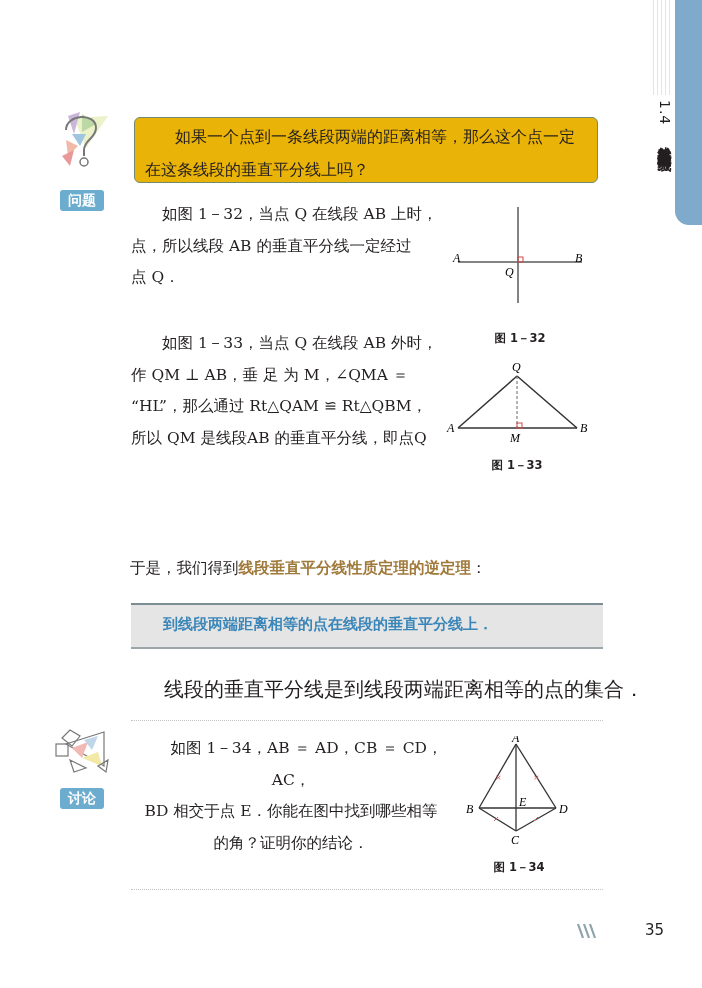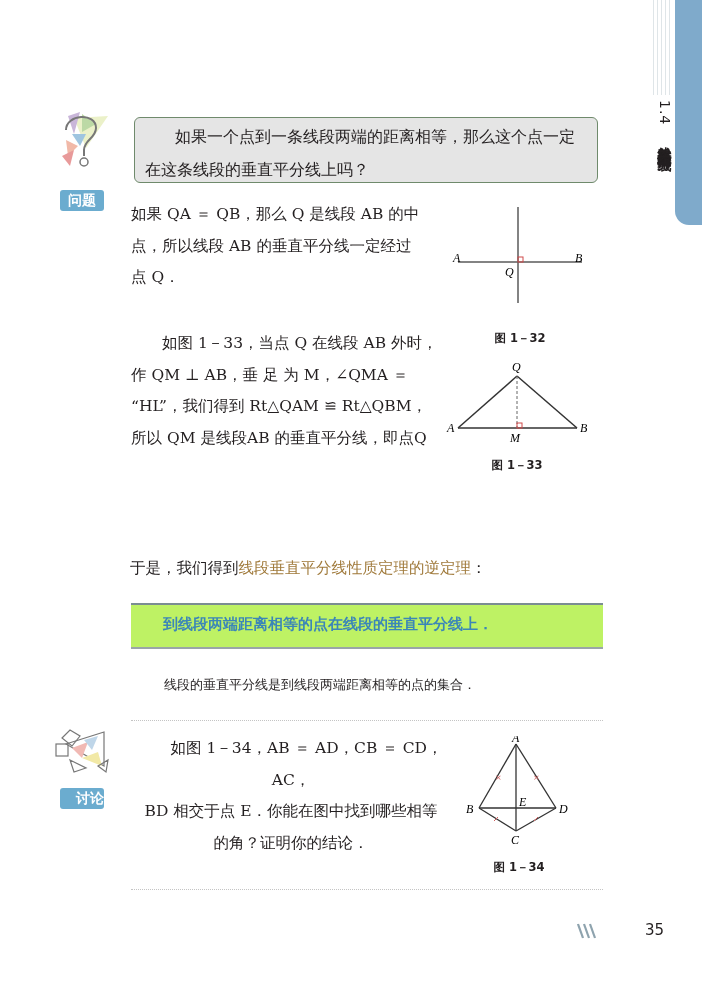--- a/index.html
+++ b/index.html
@@ -16,34 +16,34 @@
   .side-label .num { font-weight:normal; margin-bottom:10px; display:inline-block; }
 
   
   .icon-box { left:52px; width:60px; }
   .icon-art { width:60px; height:62px; }
   .badge { display:block; margin:16px auto; width:44px; height:21px; line-height:21px; border-radius:3px;
     background:#6baccf; color:#fff; text-align:center; font-family:"DejaVu Sans","Liberation Sans",sans-serif;
     font-size:14px; font-weight:bold; }
 
   
-  .qbox { left:134px; top:117px; width:464px; height:66px; background:#e5e5e5; border:1.5px solid #6f8a6c;
+  .qbox { left:134px; top:117px; width:464px; height:66px; background:#eab308; border:1.5px solid #6f8a6c;
     border-radius:6px; font-size:16px; line-height:33px; padding:2px 10px; box-sizing:border-box; }
   .qbox .l1 { text-indent:30px; }
 
   .para { font-size:15.5px; line-height:31.5px; }
   .para p { margin:0; }
   .ind { text-indent:31px; }
 
   .fig-cap { font-family:"DejaVu Sans","Liberation Sans",sans-serif; font-size:11.5px; font-weight:bold; text-align:center; }
 
   .theorem-line { left:130px; top:558px; font-size:15.5px; }
-  .theorem-line .hl { color:#a07a3b; font-family:"DejaVu Sans","Liberation Sans",sans-serif; font-weight:normal; }
+  .theorem-line .hl { color:#a07a3b; font-family:"DejaVu Sans","Liberation Sans",sans-serif; font-weight:bold; }
 
-  .tbox { left:131px; top:603px; width:472px; height:42px; background:#bef264;
+  .tbox { left:131px; top:603px; width:472px; height:42px; background:#e5e5e5;
     border-top:2px solid #7b8d92; border-bottom:2px solid #9aa6a8; }
   .tbox span { position:absolute; left:32px; top:10px; color:#3b86b8;
     font-family:"DejaVu Sans","Liberation Sans",sans-serif; font-weight:bold; font-size:15px; }
 
   .dotted { height:0; border-top:1.5px dotted #c4c4c4; }
   .page-num { left:577px; top:921px; font-family:"DejaVu Sans","Liberation Sans",sans-serif; font-size:15px;margin-left:43px; }
   .page-deco { left:577px; top:923px; }
 </style>
 </head>
 <body>
@@ -67,41 +67,41 @@
   </svg>
   <span class="badge">问题</span>
 </div>
 
 <div class="abs qbox">
   <div class="l1">如果一个点到一条线段两端的距离相等，那么这个点一定</div>
   <div>在这条线段的垂直平分线上吗？</div>
 </div>
 
 <div class="abs para" style="left:131px; top:199px; width:320px;">
-  <p>如果 QA ＝ QB，那么 Q 是线段 AB 的中</p>
+  <p class="ind">如图 1－32，当点 Q 在线段 AB 上时，</p>
   <p>点，所以线段 AB 的垂直平分线一定经过</p>
   <p>点 Q．</p>
 </div>
 
 <div class="abs" style="left:450px; top:203px; width:150px; height:125px;">
   <svg width="150" height="105" viewBox="0 0 150 105">
     <line x1="8" y1="59" x2="132" y2="59" stroke="#5a5a5a" stroke-width="1.5"></line>
     <line x1="68" y1="4" x2="68" y2="100" stroke="#5a5a5a" stroke-width="1.5"></line>
     <rect x="68" y="54" width="5" height="5" fill="none" stroke="#d04a4a" stroke-width="1"></rect>
     <text x="3" y="59" font-size="12" font-style="italic" font-family="Liberation Serif, serif">A</text>
     <text x="125" y="59" font-size="12" font-style="italic" font-family="Liberation Serif, serif">B</text>
     <text x="55" y="73" font-size="12" font-style="italic" font-family="Liberation Serif, serif">Q</text>
   </svg>
   <div class="fig-cap" style="margin-top:19px; margin-left:-10px;">图 1－32</div>
 </div>
 
 <div class="abs para" style="left:131px; top:328px; width:320px;">
   <p class="ind">如图 1－33，当点 Q 在线段 AB 外时，</p>
   <p>作 QM ⊥ AB，垂 足 为 M，∠QMA ＝</p>
-  <p>“HL”，我们得到 Rt△QAM ≌ Rt△QBM，</p>
+  <p>“HL”，那么通过 Rt△QAM ≌ Rt△QBM，</p>
   <p>所以 QM 是线段AB 的垂直平分线，即点Q</p>
 </div>
 
 <div class="abs" style="left:446px; top:358px; width:150px; height:115px;">
   <svg width="150" height="88" viewBox="0 0 150 88">
     <line x1="12" y1="70" x2="131" y2="70" stroke="#333" stroke-width="1.5"></line>
     <line x1="12" y1="70" x2="71" y2="18" stroke="#333" stroke-width="1.5"></line>
     <line x1="131" y1="70" x2="71" y2="18" stroke="#333" stroke-width="1.5"></line>
     <line x1="71" y1="18" x2="71" y2="70" stroke="#666" stroke-width="1" stroke-dasharray="3,2"></line>
     <rect x="71" y="65" width="5" height="5" fill="none" stroke="#d04a4a" stroke-width="1"></rect>
@@ -114,36 +114,36 @@
 </div>
 
 <div class="abs theorem-line">
   <span>于是，我们得到</span><span class="hl">线段垂直平分线性质定理的逆定理</span><span>：</span>
 </div>
 
 <div class="abs tbox">
   <span>到线段两端距离相等的点在线段的垂直平分线上．</span>
 </div>
 
-<div class="abs" style="left:164px; top:676px; font-size:13px;">线段的垂直平分线是到线段两端距离相等的点的集合．</div>
+<div class="abs" style="left:164px; top:676px; font-size:20px;">线段的垂直平分线是到线段两端距离相等的点的集合．</div>
 
 <div class="abs dotted" style="left:131px; top:720px; width:472px;"></div>
 
 <div class="abs icon-box" style="top:726px;">
   <svg class="icon-art" viewBox="0 0 60 52" style="height:52px;">
     <polygon points="18,4 28,10 20,20 10,12" fill="none" stroke="#777" stroke-width="1.2"></polygon>
     <rect x="4" y="18" width="12" height="12" fill="#fff" stroke="#777" stroke-width="1.2"></rect>
     <polygon points="14,18 52,6 52,40" fill="none" stroke="#777" stroke-width="1.2"></polygon>
     <polygon points="20,22 36,16 30,32" fill="#f1b9b4"></polygon>
     <polygon points="32,14 46,10 40,24" fill="#bfd6e9"></polygon>
     <polygon points="30,32 46,26 50,40" fill="#f2e9a6"></polygon>
     <polygon points="18,34 34,42 22,46" fill="none" stroke="#777" stroke-width="1.2"></polygon>
     <polygon points="46,40 56,34 54,46" fill="none" stroke="#777" stroke-width="1.2"></polygon>
   </svg>
-  <span class="badge" style="margin-top:6px;text-align:right;">讨论</span>
+  <span class="badge" style="margin-top:6px;">讨论</span>
 </div>
 
 <div class="abs para" style="left:131px; top:733px; width:320px;text-align:center;">
   <p class="ind">如图 1－34，AB ＝ AD，CB ＝ CD，AC，</p>
   <p>BD 相交于点 E．你能在图中找到哪些相等</p>
   <p>的角？证明你的结论．</p>
 </div>
 
 <div class="abs" style="left:462px; top:736px; width:120px; height:135px;">
   <svg width="120" height="110" viewBox="0 0 120 110">

